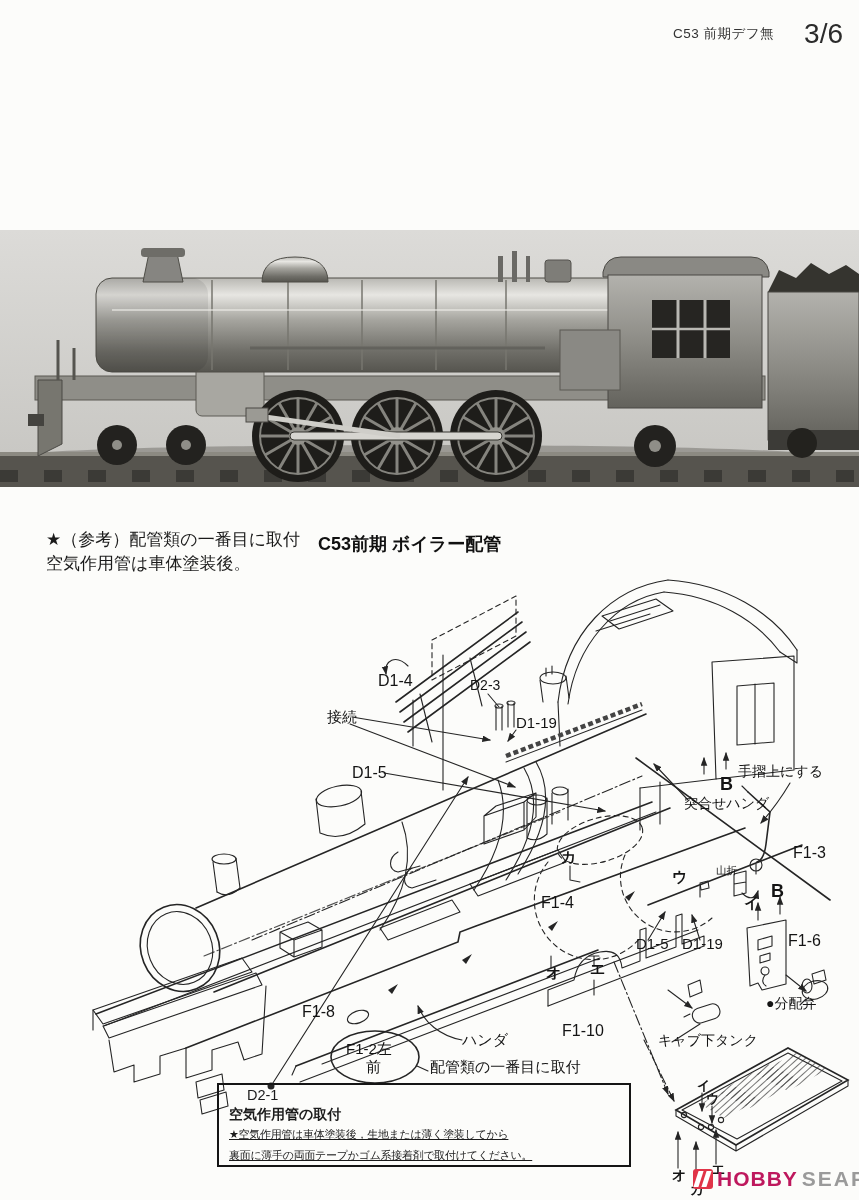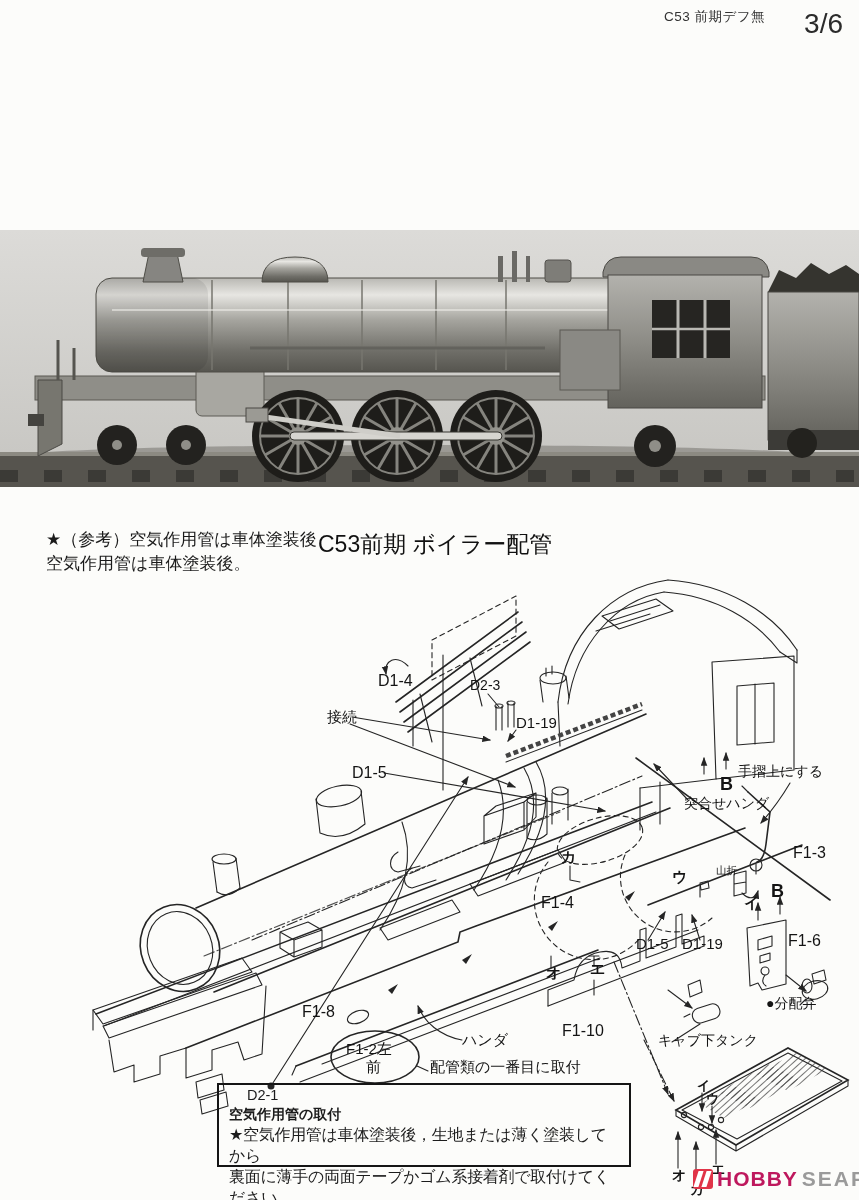--- a/index.html
+++ b/index.html
@@ -1,27 +1,27 @@
 <!DOCTYPE html>
 <html><head>
 <meta charset="utf-8">
 <style>
   html,body{margin:0;padding:0;}
   body{font-family:"Liberation Sans","DejaVu Sans",sans-serif;background:#e9e9e7;}
   .page{position:relative;width:859px;height:1200px;background:#fcfcfa;overflow:hidden;margin:0 auto;color:#1c1c1c;}
   
-  .hdr{position:absolute;top:8px;right:16px;display:flex;align-items:flex-start;gap:23px;}
+  .hdr{position:absolute;top:18px;right:16px;display:flex;align-items:center;gap:14px;}
   .hdr .model{font-size:13.5px;color:#333;letter-spacing:.5px;}
   .hdr .num{font-size:28px;color:#2b2b2b;font-weight:400;margin-left:16px;}
   
   .photo{position:absolute;left:0;top:230px;width:859px;height:257px;}
   
   .note{position:absolute;left:46px;top:528px;font-size:17px;line-height:24px;color:#1a1a1a;}
   
-  .stitle{position:absolute;left:318px;top:529px;font-size:23px;line-height:30px;font-weight:normal;color:#111;}
+  .stitle{position:absolute;left:318px;top:529px;font-size:18px;line-height:30px;font-weight:bold;color:#111;}
   
   .diagram{position:absolute;left:0;top:570px;width:859px;height:630px;}
   .diagram path,.diagram line,.diagram ellipse,.diagram circle,.diagram polyline,.diagram rect{vector-effect:non-scaling-stroke;}
   .ln{fill:none;stroke:#252525;stroke-width:1.1;stroke-linecap:round;stroke-linejoin:round;}
   .ln2{fill:none;stroke:#252525;stroke-width:1.6;stroke-linecap:round;}
   .dash{stroke-dasharray:5 4;}
   .dashdot{stroke-dasharray:11 3 2 3;}
   .fillb{fill:#252525;stroke:none;}
   text{fill:#141414;}
   .t16{font-size:16px;}
@@ -29,21 +29,21 @@
   .t14{font-size:14px;}
   .t13b{font-size:13px;font-weight:bold;}
   .t14b{font-size:14px;font-weight:bold;}
   .t15b{font-size:15px;font-weight:bold;}
   .t18b{font-size:18px;font-weight:bold;}
   .t10{font-size:10.5px;}
   
   .ibox{position:absolute;left:217px;top:1083px;width:414px;height:84px;border:2px solid #151515;background:transparent;box-sizing:border-box;padding:2px 10px 9px 10px;}
   .ibox .pref{font-size:14.5px;margin-left:18px;line-height:17px;}
   .ibox .bhead{font-size:14px;font-weight:bold;line-height:20px;}
-  .ibox .btxt{font-size:16px;line-height:21px;letter-spacing:-0.3px;}
+  .ibox .btxt{font-size:11px;line-height:21px;letter-spacing:-0.3px;text-decoration:underline;}
   
   .wm{position:absolute;left:693px;top:1167px;display:flex;align-items:center;gap:4px;}
   .wm .ic{width:20px;height:20px;background:#e03448;border-radius:3px;position:relative;overflow:hidden;}
   .wm .ic::before{content:"";position:absolute;left:3px;top:2px;width:5px;height:16px;background:#fff;transform:skewX(-18deg);}
   .wm .ic::after{content:"";position:absolute;left:11px;top:2px;width:5px;height:16px;background:#fff;transform:skewX(-18deg);}
   .wm .b1{color:#be185d;font-size:21px;font-weight:bold;letter-spacing:1px;}
   .wm .b2{color:#9a9a9a;font-size:21px;font-weight:bold;letter-spacing:2px;}
 </style>
 </head>
 <body>
@@ -173,21 +173,21 @@
       </g>
 
       <path d="M38,150 L62,150 L62,214 L38,226 Z" fill="#77766f" stroke="#4a4944"></path>
       <rect x="28" y="184" width="16" height="12" fill="#44433f"></rect>
       <line x1="58" y1="110" x2="58" y2="150" stroke="#55544f" stroke-width="3"></line>
       <line x1="74" y1="118" x2="74" y2="150" stroke="#55544f" stroke-width="3"></line>
     </svg>
   </div>
 
   <div class="note">
-    <div>★（参考）空気作用管は車体塗装後</div>
+    <div>★（参考）配管類の一番目に取付</div>
     <div>空気作用管は車体塗装後。</div>
   </div>
 
   <div class="stitle">
     <div>C53前期 ボイラー配管</div>
   </div>
 
   <svg class="diagram" viewBox="0 570 859 630">
     <defs>
       <marker id="ah" markerWidth="9" markerHeight="8" refX="7" refY="3" orient="auto">

